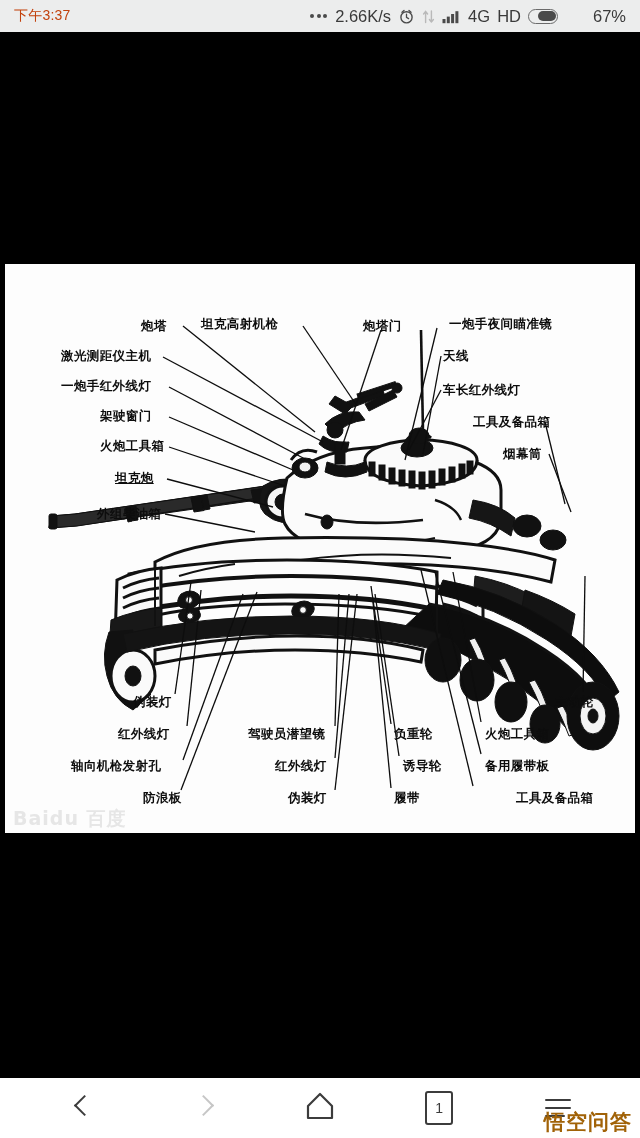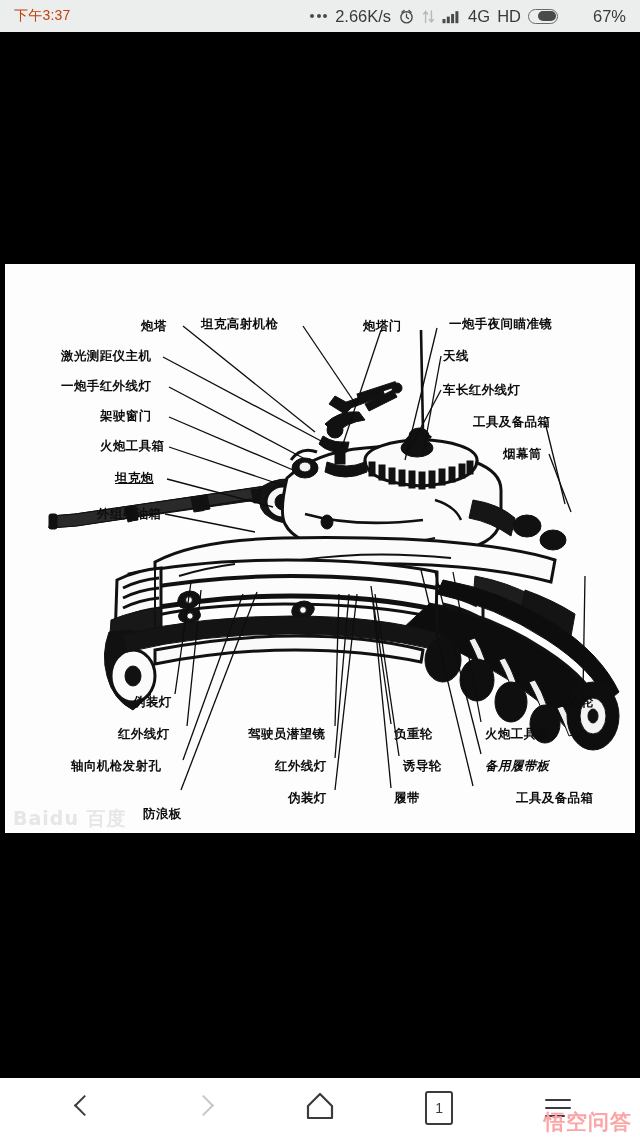--- a/index.html
+++ b/index.html
@@ -82,21 +82,21 @@
     width:24px;height:30px;border:2px solid #3c3c3c;border-radius:3px;
     display:flex;align-items:center;justify-content:center;
     font-size:14px;color:#3c3c3c;font-family:"Liberation Sans",sans-serif;
   }
   .burger{width:26px;height:18px;display:flex;flex-direction:column;justify-content:space-between;}
   .burger i{display:block;height:2.2px;background:#3c3c3c;border-radius:1px;}
   .burger i:nth-child(1){width:26px;}
   .burger i:nth-child(2){width:26px;}
   .burger i:nth-child(3){width:20px;}
   .wm-wukong{
-    position:absolute;right:8px;bottom:2px;font-size:21px;color:#fca5a5;
+    position:absolute;right:8px;bottom:2px;font-size:21px;color:#a16207;
     font-weight:700;letter-spacing:1px;font-family:"DejaVu Sans",sans-serif;
     pointer-events:none;
   }
 </style>
 </head>
 <body>
 
 <div class="screen">
 
   <div class="statusbar">
@@ -333,29 +333,29 @@
             <div class="lbl" style="left: 92px; top: 244px;">外组柴油箱</div>
             <div class="lbl" style="left: 358px; top: 56px;">炮塔门</div>
             <div class="lbl" style="left: 420px; top: 54px; margin-left: 24px;">一炮手夜间瞄准镜</div>
             <div class="lbl" style="left: 438px; top: 86px;">天线</div>
             <div class="lbl" style="left: 438px; top: 120px;">车长红外线灯</div>
             <div class="lbl" style="left: 468px; top: 152px;">工具及备品箱</div>
             <div class="lbl" style="left: 498px; top: 184px;">烟幕筒</div>
             <div class="lbl" style="left: 128px; top: 432px;">伪装灯</div>
             <div class="lbl" style="left: 113px; top: 464px;">红外线灯</div>
             <div class="lbl" style="left: 66px; top: 496px;">轴向机枪发射孔</div>
-            <div class="lbl" style="left: 128px; top: 544px; padding-left: 10px;">防浪板</div>
+            <div class="lbl" style="left: 128px; top: 528px; padding-left: 10px;">防浪板</div>
             <div class="lbl" style="left: 243px; top: 464px;">驾驶员潜望镜</div>
             <div class="lbl" style="left: 270px; top: 496px;">红外线灯</div>
             <div class="lbl" style="left: 283px; top: 528px;">伪装灯</div>
             <div class="lbl" style="left: 389px; top: 464px;">负重轮</div>
             <div class="lbl" style="left: 398px; top: 496px;">诱导轮</div>
             <div class="lbl" style="left: 389px; top: 528px;">履带</div>
             <div class="lbl" style="left: 480px; top: 464px;">火炮工具箱</div>
-            <div class="lbl" style="left: 480px; top: 496px; font-style: italic;">备用履带板</div>
+            <div class="lbl" style="left: 480px; top: 496px;">备用履带板</div>
             <div class="lbl" style="left: 472px; top: 528px; margin-left: 39px;">工具及备品箱</div>
             <div class="lbl" style="left: 550px; top: 432px;">主动轮</div>
           </div>
 
         <div class="wm-baidu">Baidu 百度</div>
       </div>
     </div>
 
   </div>
 

